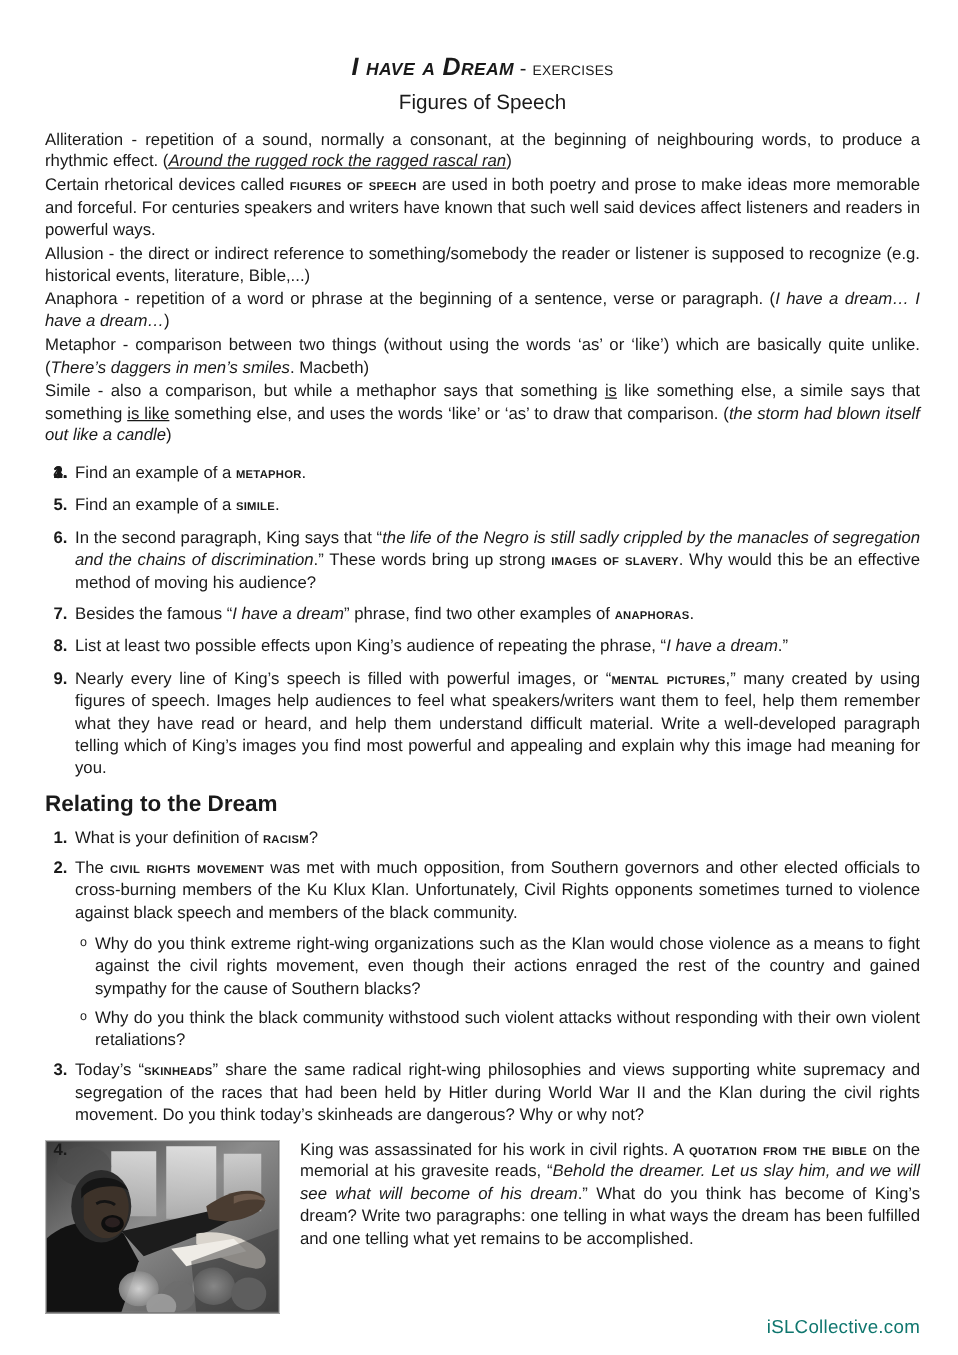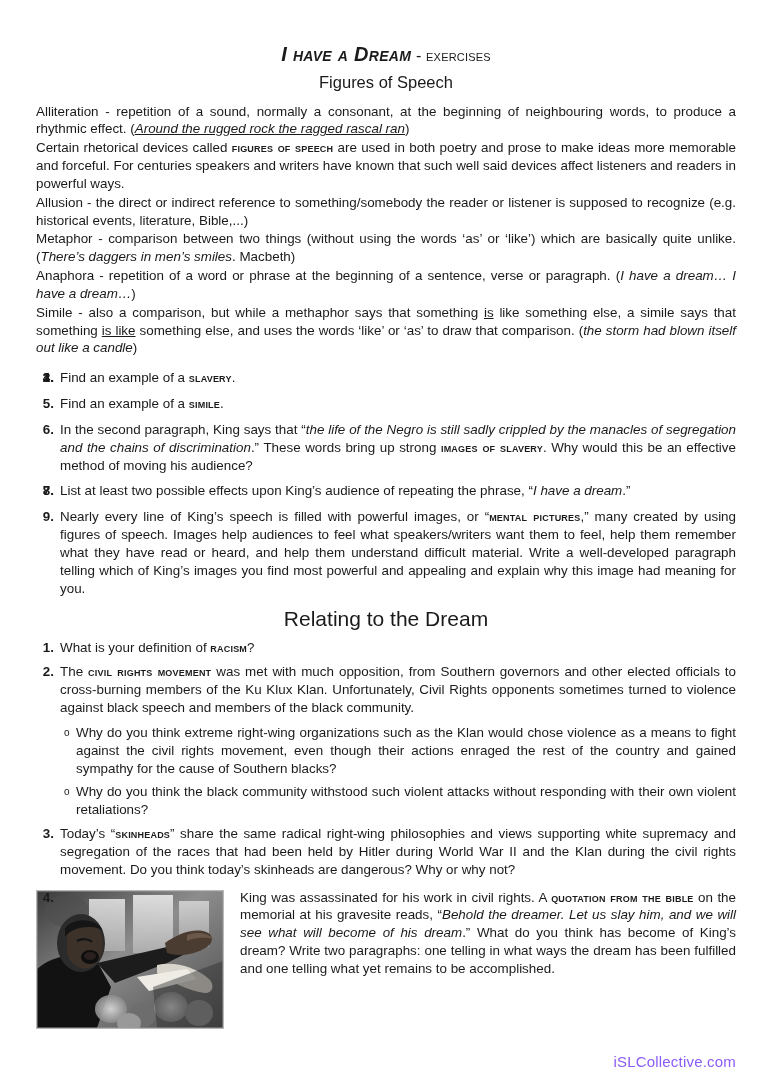--- a/index.html
+++ b/index.html
@@ -44,23 +44,22 @@
     letter-spacing: 0.2px;
   }
   .doc-subtitle {
     text-align: center;
     font-size: 16.5px;
     font-weight: normal;
     margin: 0 0 10px 0;
     line-height: 1.25;
   }
   .section-heading {
-    text-align: center;
-    font-size: 21px;
-    font-weight: normal;
+    font-size: 18px;
+    font-weight: bold;
     margin: 9px 0 6px 0;
     line-height: 1.25;
   }
 
   
   p.body {
     font-size: 13.4px;
     line-height: 1.33;
     margin: 0 0 1px 0;
     text-align: justify;
@@ -137,55 +136,55 @@
   }
   .mlk-photo svg { display: block; width: 100%; height: 100%; }
   .clearfix::after { content: ""; display: block; clear: both; }
 
   
   .footer {
     position: absolute;
     right: 30px;
     bottom: 14px;
     font-size: 15px;
-    color: #8b5cf6;
+    color: #0f766e;
     letter-spacing: 0.2px;
   }
 </style>
 </head>
 <body>
 
 <div class="page">
 
   <h1 class="doc-title">
     <span class="main">I have a Dream</span><span class="sub"> - exercises</span>
   </h1>
 
   <h2 class="doc-subtitle">Figures of Speech</h2>
 
   <p class="body"><span>Alliteration - repetition of a sound, normally a consonant, at the beginning of neighbouring words, to produce a rhythmic effect. (</span><span class="it ul">Around the rugged rock the ragged rascal ran</span><span>)</span></p>
 
   <p class="body"><span>Certain rhetorical devices called </span><span class="sc">figures of speech</span><span> are used in both poetry and prose to make ideas more memorable and forceful. For centuries speakers and writers have known that such well said devices affect listeners and readers in powerful ways.</span></p>
 
   <p class="body"><span>Allusion - the direct or indirect reference to something/somebody the reader or listener is supposed to recognize (e.g. historical events, literature, Bible,...)</span></p>
 
+  <p class="body"><span>Anaphora - repetition of a word or phrase at the beginning of a sentence, verse or paragraph. (</span><span class="it">I have a dream… I have a dream…</span><span>)</span></p>
+
   <p class="body"><span>Metaphor - comparison between two things (without using the words ‘as’ or ‘like’) which are basically quite unlike. (</span><span class="it">There’s daggers in men’s smiles</span><span>. Macbeth)</span></p>
-
-  <p class="body"><span>Anaphora - repetition of a word or phrase at the beginning of a sentence, verse or paragraph. (</span><span class="it">I have a dream… I have a dream…</span><span>)</span></p>
 
   <p class="body" style="margin-bottom:12px"><span>Simile - also a comparison, but while a methaphor says that something </span><span class="ul">is</span><span> like something else, a simile says that something </span><span class="ul">is like</span><span> something else, and uses the words ‘like’ or ‘as’ to draw that comparison. (</span><span class="it"></span><span class="it">the storm had blown itself out like a candle</span><span>)</span></p>
 
   <ol class="qlist" id="figures-questions">
       <li><span class="num">1.</span></li>
       <li><span class="num">2.</span></li>
       <li><span class="num">3.</span></li>
-      <li><span class="num">4.</span><span><span>Find an example of a </span><span class="sc">slavery</span><span>.</span></span></li>
+      <li><span class="num">4.</span><span><span>Find an example of a </span><span class="sc">metaphor</span><span>.</span></span></li>
       <li><span class="num">5.</span><span><span>Find an example of a </span><span class="sc">simile</span><span>.</span></span></li>
       <li><span class="num">6.</span><span><span>In the second paragraph, King says that “</span><span class="it">the life of the Negro is still sadly crippled by the manacles of segregation and the chains of discrimination</span><span>.”  These words bring up strong </span><span class="sc">images of slavery</span><span>. Why would this be an effective method of moving his audience?</span></span></li>
-      <li><span class="num">7.</span></li>
+      <li><span class="num">7.</span><span><span>Besides the famous “</span><span class="it">I have a dream</span><span>” phrase, find two other examples of </span><span class="sc">anaphoras</span><span>.</span></span></li>
       <li><span class="num">8.</span><span><span>List at least two possible effects upon King’s audience of repeating the phrase, “</span><span class="it">I have a dream</span><span>.”</span></span></li>
       <li><span class="num">9.</span><span><span>Nearly every line of King’s speech is filled with powerful images, or “</span><span class="sc">mental pictures</span><span>,” many created by using figures of speech. Images help audiences to feel what speakers/writers want them to feel, help them remember what they have read or heard, and help them understand difficult material. Write a well-developed paragraph telling which of King’s images you find most powerful and appealing and explain why this image had meaning for you.</span></span></li>
     </ol>
 
   <h2 class="section-heading">Relating to the Dream</h2>
 
   <ol class="qlist tight" id="relating-questions">
       <li><span class="num">1.</span><span><span>What is your definition of </span><span class="sc">racism</span><span>?</span></span></li>
       <li><span class="num">2.</span><span><span>The </span><span class="sc">civil rights movement</span><span> was met with much opposition, from Southern governors and other elected officials to cross-burning members of the Ku Klux Klan. Unfortunately, Civil Rights opponents sometimes turned to violence against black speech and members of the black community.</span></span></li>
     </ol>

